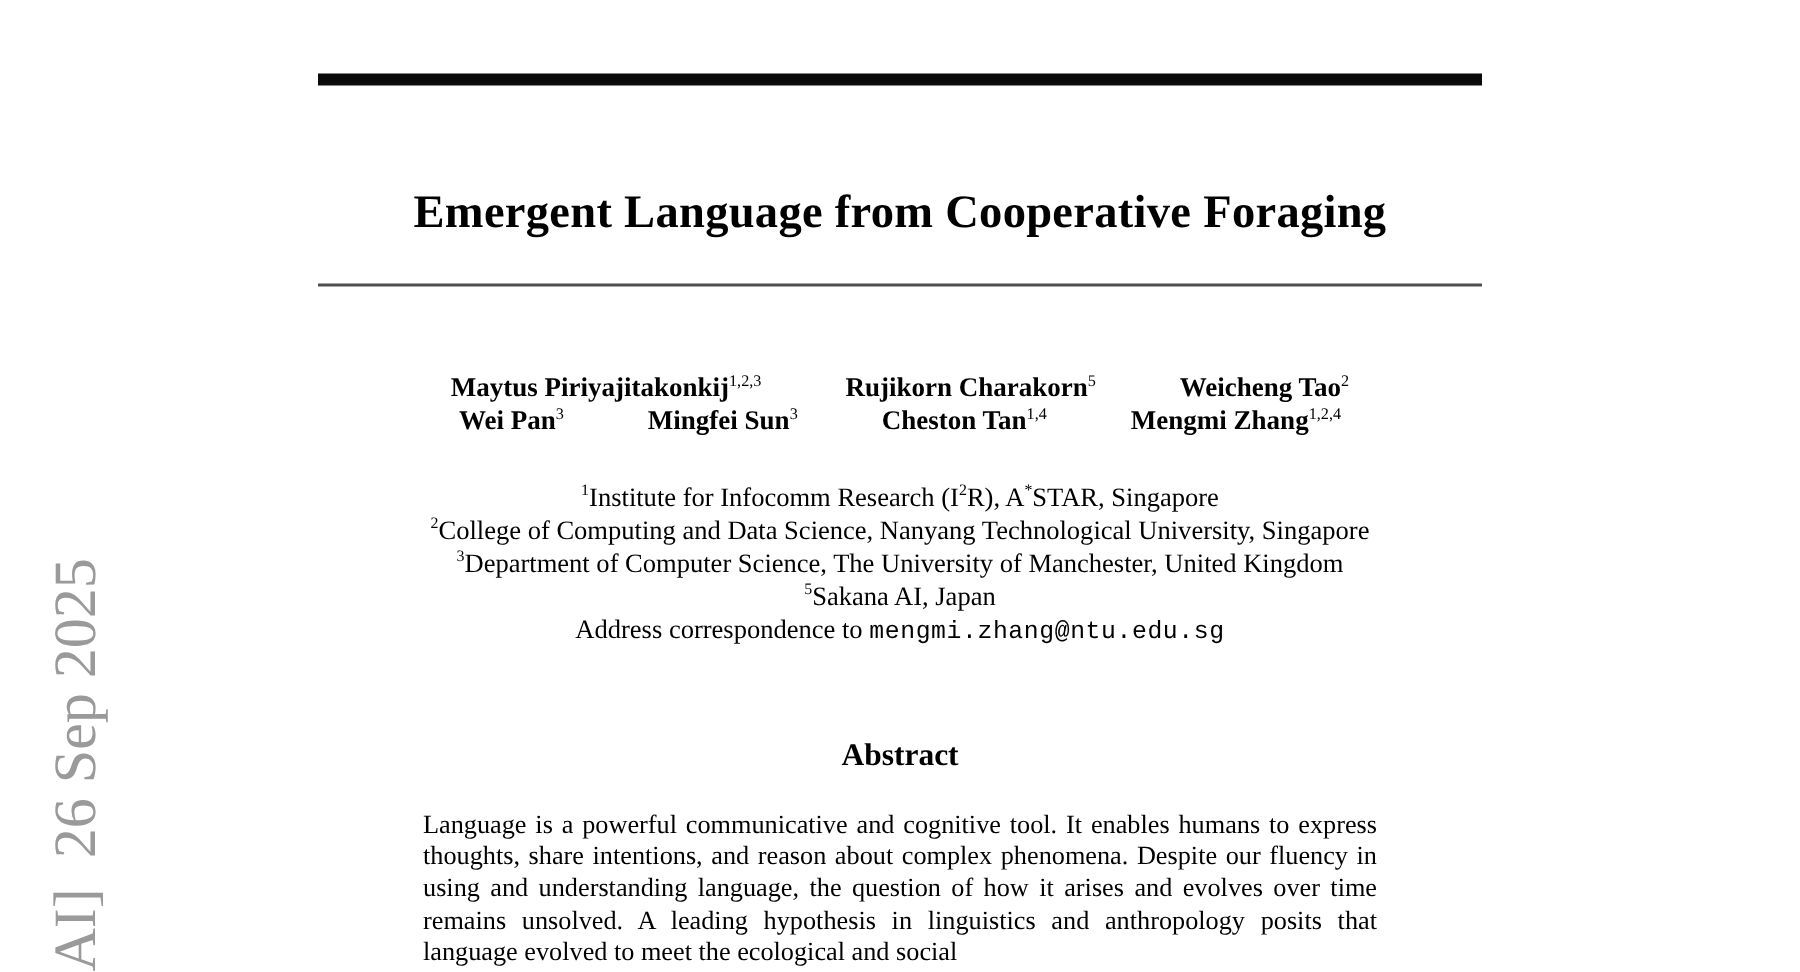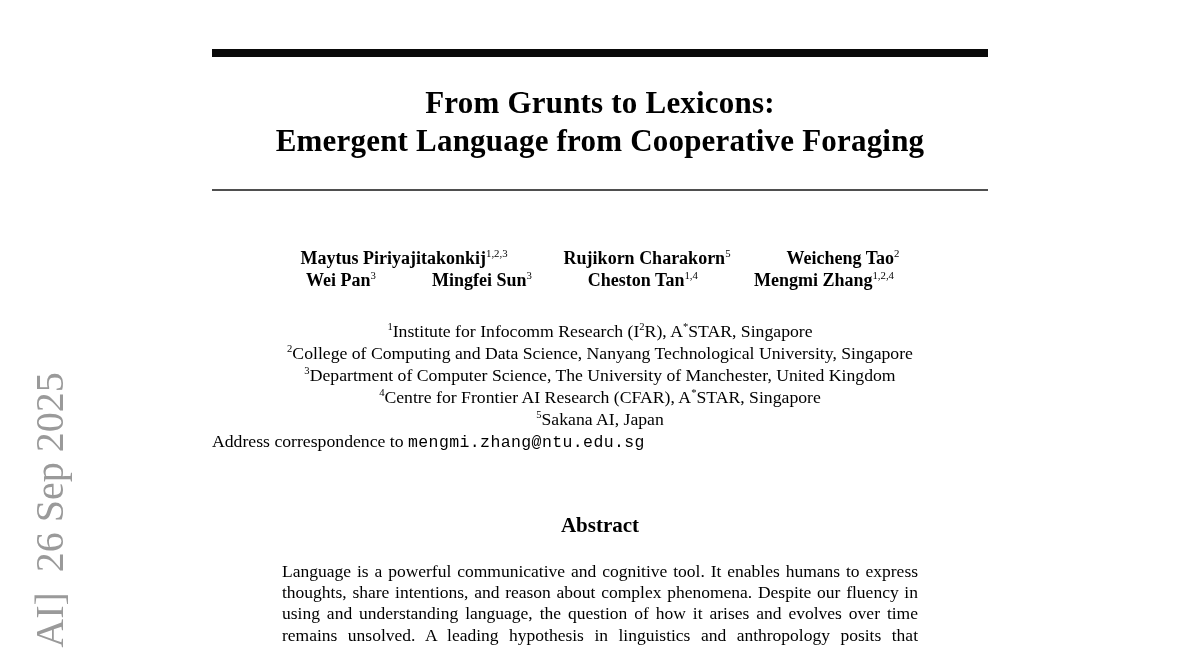--- a/index.html
+++ b/index.html
@@ -51,20 +51,21 @@
     font-weight: 700;
   }
   .affils {
     margin-top: 29px;
     text-align: center;
     font-size: 17.7px;
     line-height: 22px;
   }
   .affil-line { white-space: pre-wrap; }
   .correspondence {
+    text-align: center;
     font-size: 17.7px;
     line-height: 22px;
     white-space: pre-wrap;
   }
   .email {
     font-family: "Liberation Mono", "DejaVu Sans Mono", monospace;
     font-size: 16.5px;
     letter-spacing: 0.4px;
   }
   .abstract-heading {
@@ -87,21 +88,21 @@
 
 <div class="page">
 
   <div class="arxiv-stamp">cs.AI]  26 Sep 2025</div>
 
   <div class="content">
 
     <div class="rule-thick"></div>
 
     <h1 class="title">
-      <span>From Grunts to Lexicons:</span><br>
+      <br>
       <span>Emergent Language from Cooperative Foraging</span>
     </h1>
 
     <div class="rule-thin"></div>
 
     <div class="authors">
         <div class="author-row">
           <span class="author">Maytus Piriyajitakonkij<sup>1,2,3</sup></span>
           <span class="author">Rujikorn Charakorn<sup>5</sup></span>
           <span class="author">Weicheng Tao<sup>2</sup></span>
@@ -111,21 +112,20 @@
           <span class="author">Mingfei Sun<sup>3</sup></span>
           <span class="author">Cheston Tan<sup>1,4</sup></span>
           <span class="author">Mengmi Zhang<sup>1,2,4</sup></span>
         </div>
       </div>
 
     <div class="affils">
         <div class="affil-line"><sup>1</sup>Institute for Infocomm Research (I<sup>2</sup>R), A<sup>*</sup>STAR, Singapore</div>
         <div class="affil-line"><sup>2</sup>College of Computing and Data Science, Nanyang Technological University, Singapore</div>
         <div class="affil-line"><sup>3</sup>Department of Computer Science, The University of Manchester, United Kingdom</div>
-        <div class="affil-line"><sup>4</sup>Centre for Frontier AI Research (CFAR), A<sup>*</sup>STAR, Singapore</div>
         <div class="affil-line"><sup>5</sup>Sakana AI, Japan</div>
       </div>
 
     <div class="correspondence"><span>Address correspondence to </span><span class="email">mengmi.zhang@ntu.edu.sg</span></div>
 
     <h2 class="abstract-heading">Abstract</h2>
 
     <p class="abstract-text">Language is a powerful communicative and cognitive tool. It enables humans to express thoughts, share intentions, and reason about complex phenomena. Despite our fluency in using and understanding language, the question of how it arises and evolves over time remains unsolved. A leading hypothesis in linguistics and anthropology posits that language evolved to meet the ecological and social</p>
 
   </div>

